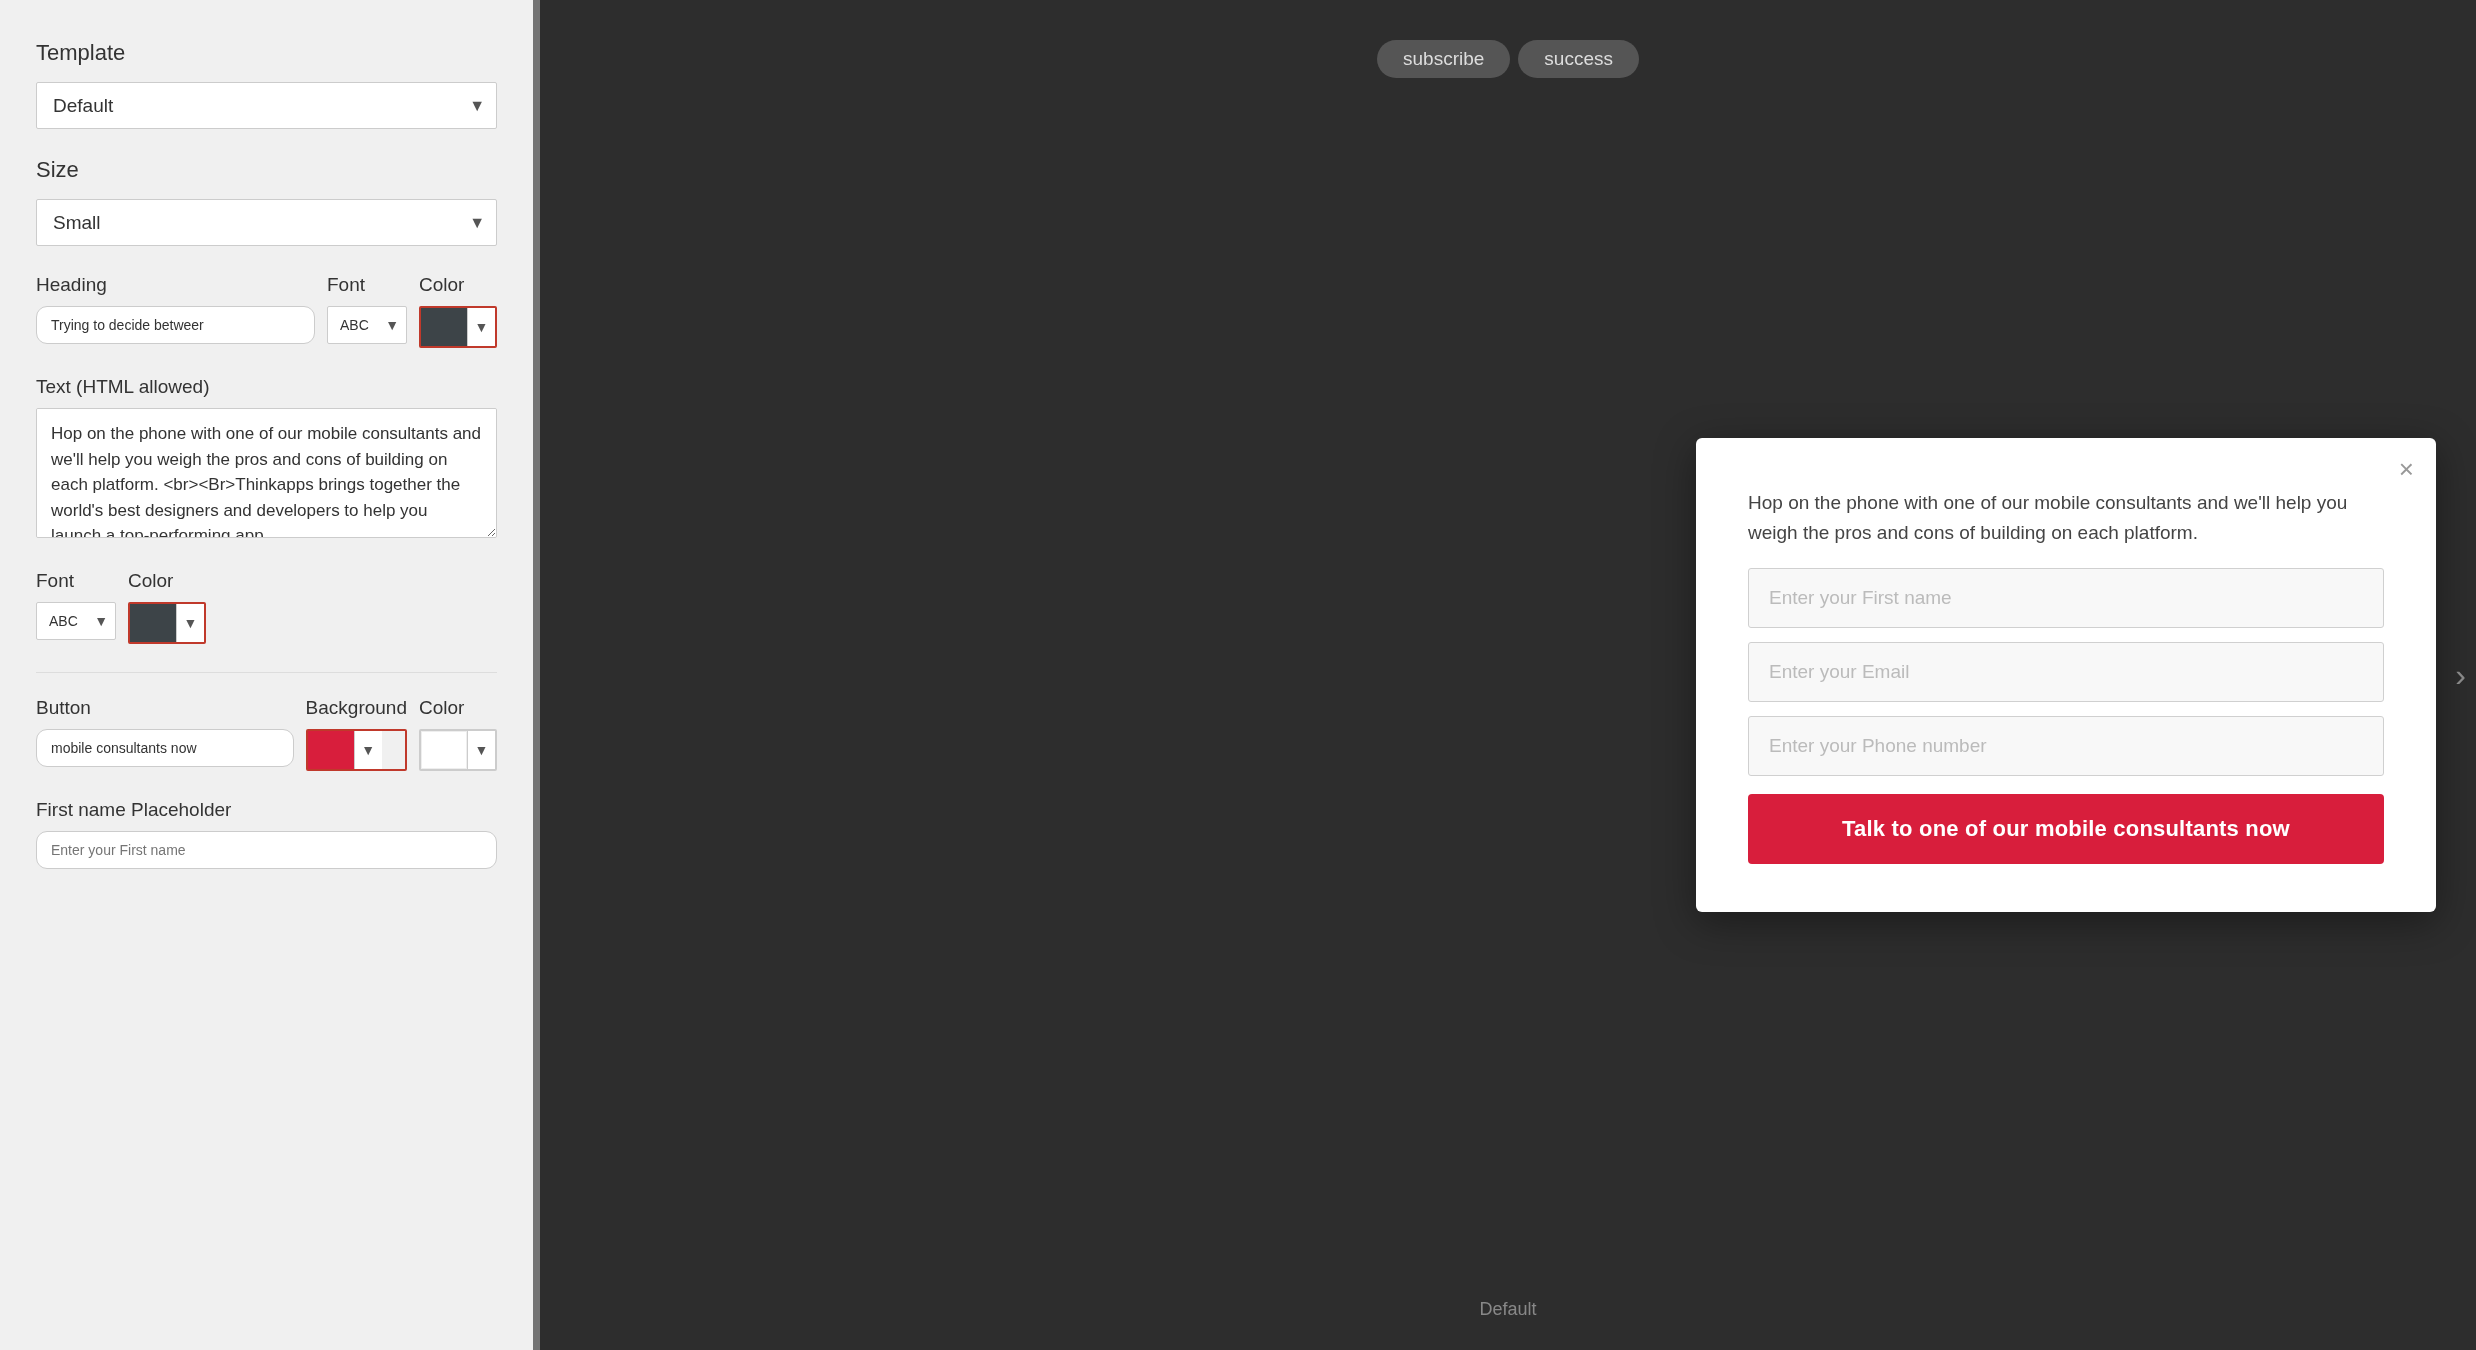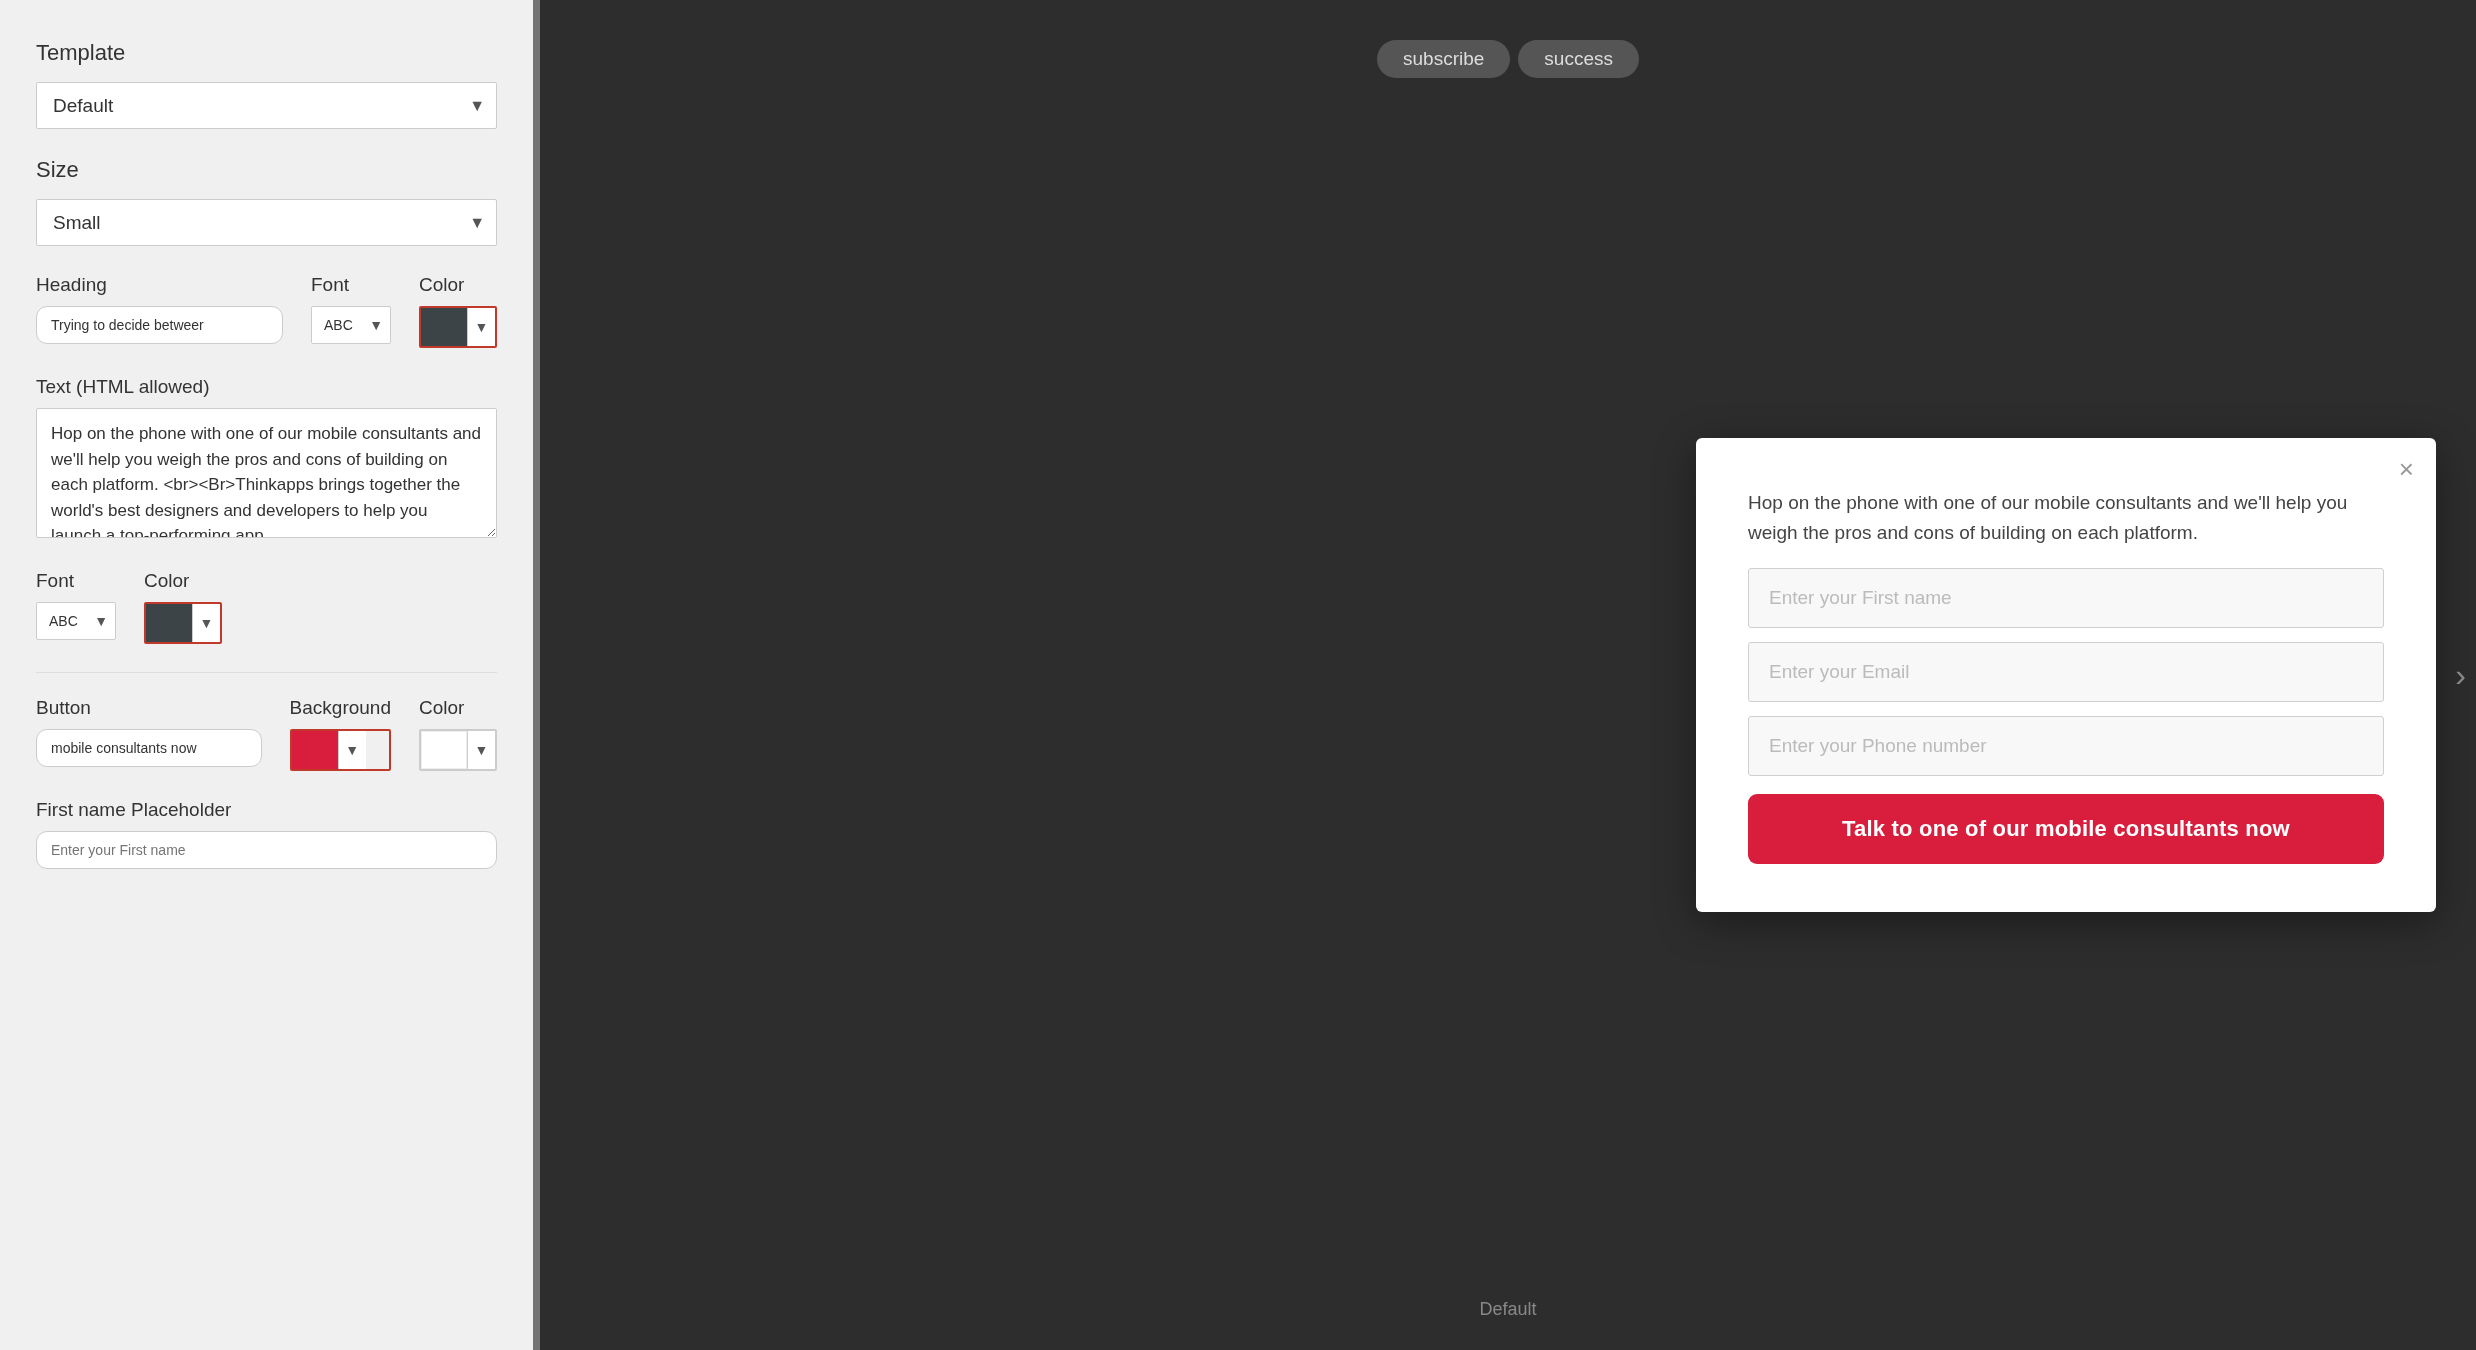--- a/index.html
+++ b/index.html
@@ -58,21 +58,21 @@
       right: 12px;
       top: 50%;
       transform: translateY(-50%);
       pointer-events: none;
       font-size: 16px;
       color: #555;
     }
 
     .row-fields {
       display: flex;
-      gap: 28px;
+      gap: 12px;
       align-items: flex-start;
     }
 
     .field-col {
       display: flex;
       flex-direction: column;
     }
 
     .field-col.grow { flex: 1; }
 
@@ -252,21 +252,21 @@
     }
 
     .modal-btn {
       width: 100%;
       padding: 22px;
       background: #d81e3c;
       color: #fff;
       font-size: 22px;
       font-weight: 700;
       border: none;
-      border-radius: 9px;
+      border-radius: 4px;
       cursor: pointer;
       margin-top: 4px;
       letter-spacing: 0.2px;
     }
 
     
     .right-chevron {
       position: absolute;
       right: 10px;
       top: 50%;

